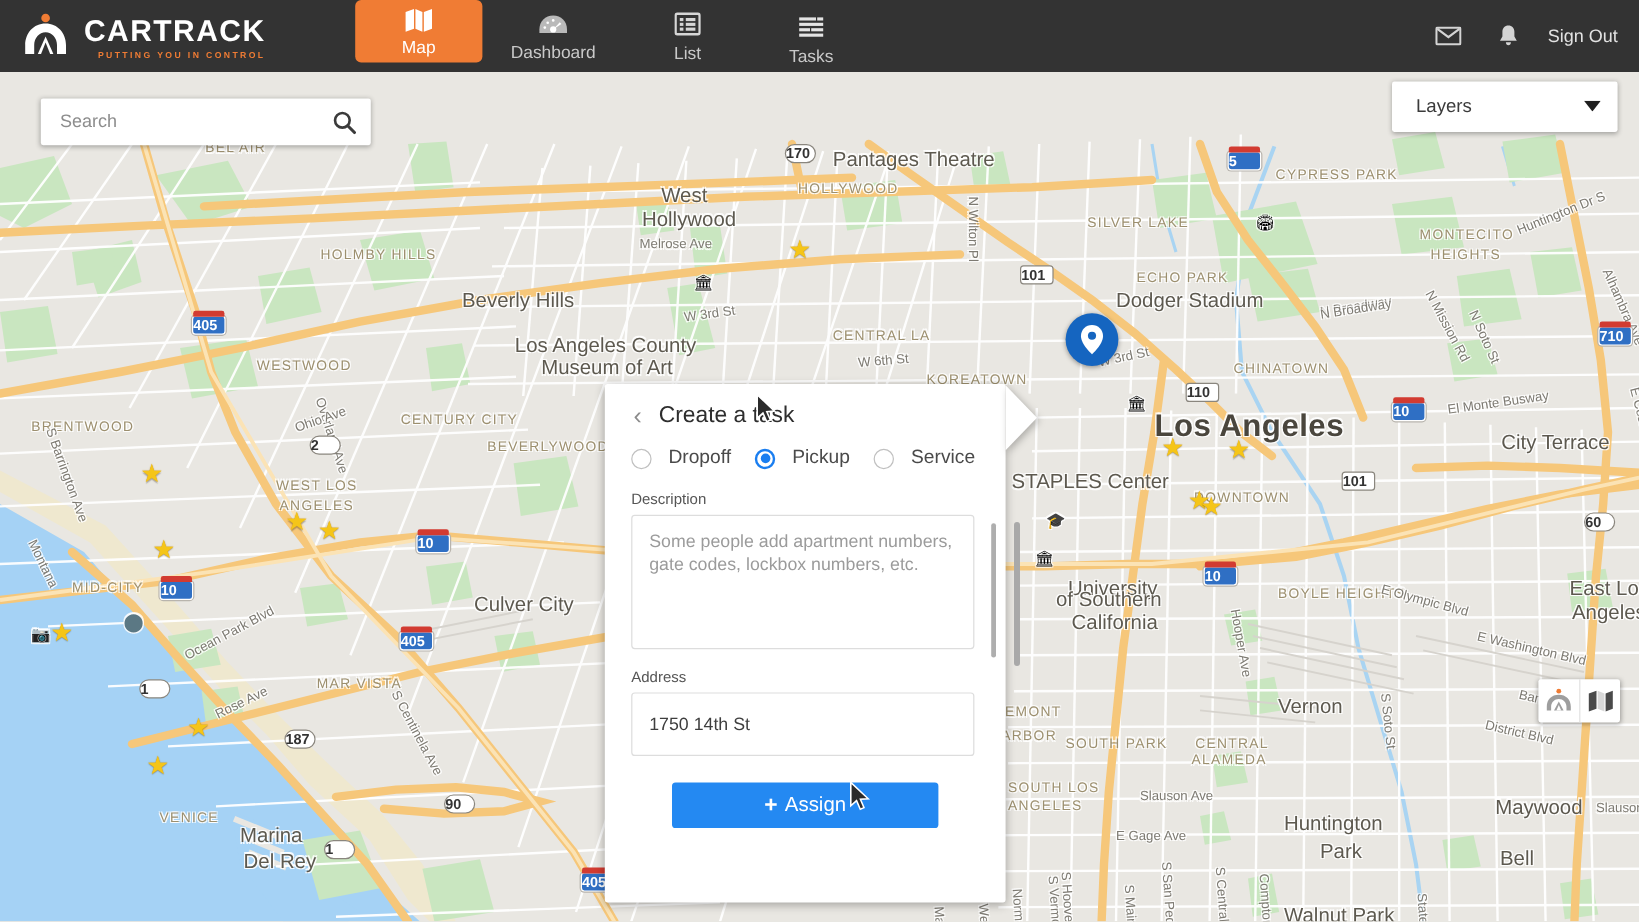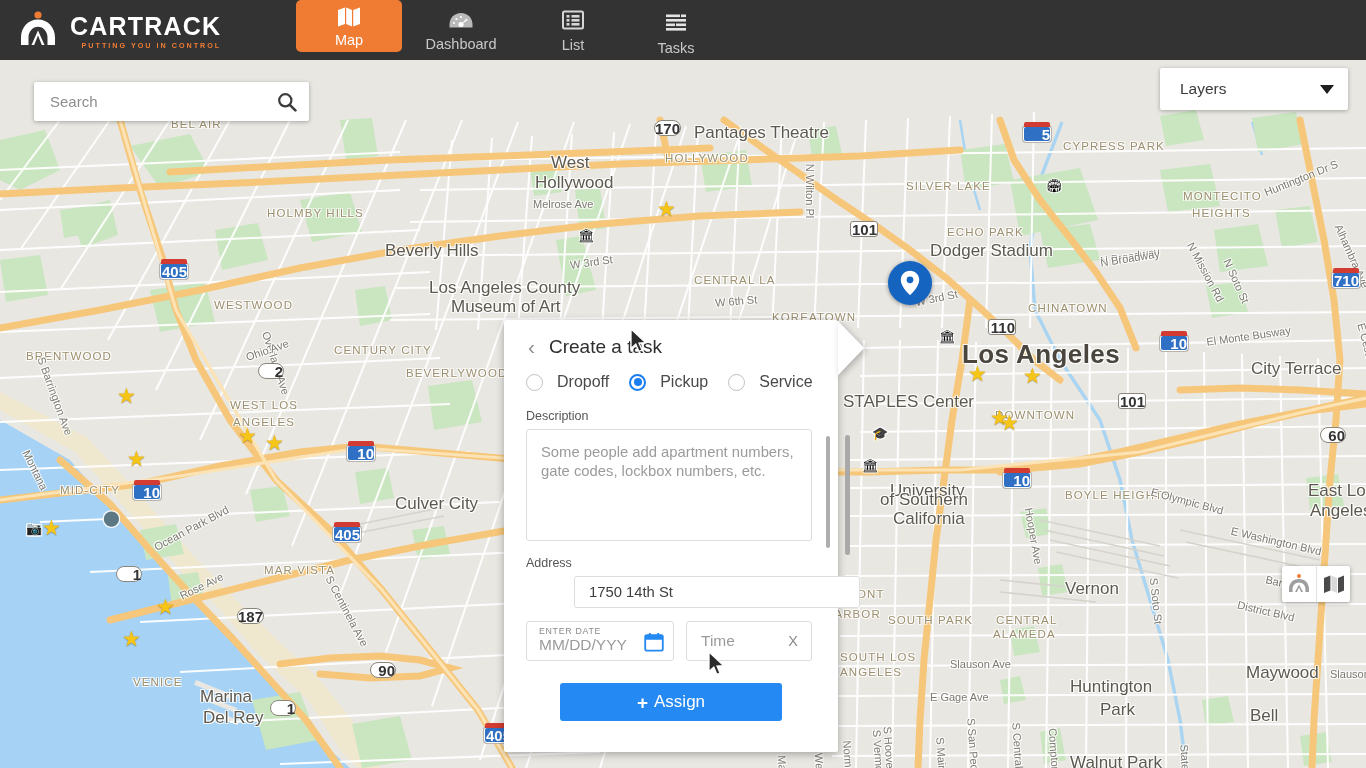--- a/index.html
+++ b/index.html
@@ -75,22 +75,22 @@
     font-family: "Liberation Sans", sans-serif;
     text-shadow: -1px -1px 0 rgba(255,255,255,.85), 1px -1px 0 rgba(255,255,255,.85),
                  -1px 1px 0 rgba(255,255,255,.85), 1px 1px 0 rgba(255,255,255,.85);
   }
   .lbl-city   { color: #5d594f; font-size: 17px; }
   .lbl-bigcity{ color: #4a463d; font-size: 26px; font-weight: bold; letter-spacing: .4px; }
   .lbl-nb     { color: #9c8f6e; font-size: 11.5px; letter-spacing: 1.1px; }
   .lbl-st     { color: #7d7a72; font-size: 11px; }
 
   .shield {
-    position: absolute; border-radius: 3px; color: #fff; font-size: 15px;
-    font-weight: bold; text-align: right; line-height: 15px;
+    position: absolute; border-radius: 3px; color: #fff; font-size: 12px;
+    font-weight: bold; text-align: left; line-height: 15px;
     height: 16px; min-width: 28px;
   }
   .shield.i { background: #2f6fc4; border: 1px solid #fff; box-shadow: 0 0 0 1px #b8b4ad; }
   .shield.i .top { position: absolute; top: -5px; left: 0; right: 0; height: 5px; background: #d23b31; border-radius: 2px 2px 0 0; }
   .shield.us {
     background: #fff; color: #333; border: 1.5px solid #8a867e; border-radius: 3px;
     box-shadow: none;
   }
   .shield.st {
     background: #fff; color: #333; border: 1.5px solid #8a867e; border-radius: 9px;
@@ -170,23 +170,23 @@
 
   .field-label { font-size: 12.5px; color: #555; margin-top: 11px; margin-bottom: 6px; }
   #desc-area {
     width: 286px; height: 112px; border: 1px solid #ddd; border-radius: 3px;
     padding: 13px 14px; font-size: 14.8px; line-height: 19px; color: #9b9b9b;
     font-family: "Liberation Sans", sans-serif; resize: none; outline: none; background: #fff;
   }
   #desc-area::placeholder { color: #9b9b9b; }
 
   #addr-input {
-    width: 286px; height: 32px; border: 1px solid #ddd; border-radius: 3px;
+    width: 286px; height: 53px; border: 1px solid #ddd; border-radius: 3px;
     padding: 0 14px; font-size: 14.8px; color: #3e3e3e; outline: none;
-    font-family: "Liberation Sans", sans-serif; background: #fff; margin-left: 48px;
+    font-family: "Liberation Sans", sans-serif; background: #fff;
   }
 
   #datetime-row { display: flex; gap: 12px; margin-top: 13px; }
   #date-field {
     width: 148px; height: 40px; border: 1px solid #ddd; border-radius: 3px;
     position: relative; padding: 4px 8px 0 12px; background: #fff;
   }
   #date-caption { font-size: 8.8px; color: #8a8a8a; letter-spacing: .7px; line-height: 10px; }
   #date-value { font-size: 15.5px; color: #9b9b9b; line-height: 18px; }
   #cal-icon { position: absolute; right: 9px; top: 10px; cursor: pointer; }
@@ -291,20 +291,35 @@
             <rect x="1" y="5" width="20" height="2.6" fill="#e4e4e4"></rect>
             <rect x="1" y="9.5" width="9" height="2.6" fill="#e4e4e4"></rect>
             <rect x="11" y="9.5" width="10" height="2.6" fill="#e4e4e4"></rect>
             <rect x="1" y="14" width="20" height="2.6" fill="#e4e4e4"></rect>
           </svg>
         </span>
         <span class="tab-label">Tasks</span>
       </div>
     </div>
 
+    <div id="header-right">
+      <div class="hr-icon">
+        <svg width="22" height="16" viewBox="0 0 22 16">
+          <rect x="1" y="1" width="20" height="14" rx="1" fill="none" stroke="#d4d4d4" stroke-width="1.8"></rect>
+          <path d="M1.8 2 L11 9 L20.2 2" fill="none" stroke="#d4d4d4" stroke-width="1.8"></path>
+        </svg>
+      </div>
+      <div class="hr-icon">
+        <svg width="18" height="20" viewBox="0 0 18 20">
+          <path d="M9 1.2 C6 1.2 4 3.4 4 6.4 L4 10.5 L2 14 L16 14 L14 10.5 L14 6.4 C14 3.4 12 1.2 9 1.2 Z" fill="#d4d4d4"></path>
+          <path d="M6.9 15.3 C6.9 16.7 7.8 17.8 9 17.8 C10.2 17.8 11.1 16.7 11.1 15.3 Z" fill="#d4d4d4"></path>
+        </svg>
+      </div>
+      <div id="signout">Sign Out</div>
+    </div>
   </div>
 
   <div id="map">
     <svg id="map-canvas" width="1366" height="708" viewBox="0 0 1366 708">
       <rect width="1366" height="708" fill="#e9e7e2"></rect>
 
       <path d="M0 360 L70 400 L130 470 L175 520 L215 560 L250 600 L300 645 L330 690 L350 708 L0 708 Z" fill="#a5d2f5"></path>
       <path d="M0 350 L75 392 L138 462 L182 512 L222 552 L258 594 L308 640 L340 690 L358 708 L380 708 L352 660 L318 618 L272 575 L232 536 L190 492 L148 444 L88 378 L0 332 Z" fill="#efe8cf"></path>
 
       <path d="M192 615 L250 640 L258 672 L300 700 L290 708 L236 708 L200 660 Z" fill="#a5d2f5"></path>
@@ -704,38 +719,20 @@
             <span class="radio-label">Service</span>
           </label>
         </div>
 
         <div class="field-label">Description</div>
         <textarea id="desc-area" placeholder="Some people add apartment numbers, gate codes, lockbox numbers, etc." style=""></textarea>
 
         <div class="field-label">Address</div>
         <input id="addr-input" type="text" value="1750 14th St" style="">
 
-        <div id="datetime-row">
-          <div id="date-field">
-            <div id="date-caption">ENTER DATE</div>
-            <div id="date-value">MM/DD/YYY</div>
-            <span id="cal-icon">
-              <svg width="20" height="20" viewBox="0 0 20 20">
-                <rect x="1.2" y="3.2" width="17.6" height="15.4" rx="1.6" fill="none" stroke="#2489f2" stroke-width="1.8"></rect>
-                <rect x="1.2" y="3.2" width="17.6" height="4.6" rx="1.6" fill="#2489f2"></rect>
-                <rect x="4.6" y="1" width="2.4" height="4.2" rx="1" fill="#2489f2"></rect>
-                <rect x="13" y="1" width="2.4" height="4.2" rx="1" fill="#2489f2"></rect>
-              </svg>
-            </span>
-          </div>
-          <div id="time-field">
-            <span id="time-value">Time</span>
-            <span id="time-clear">X</span>
-          </div>
-        </div>
 
         <button id="assign-btn">
           <span id="assign-plus">+</span>
           <span>Assign</span>
         </button>
       </div>
 
       <div id="panel-scroll"></div>
     </div>
   </div>

